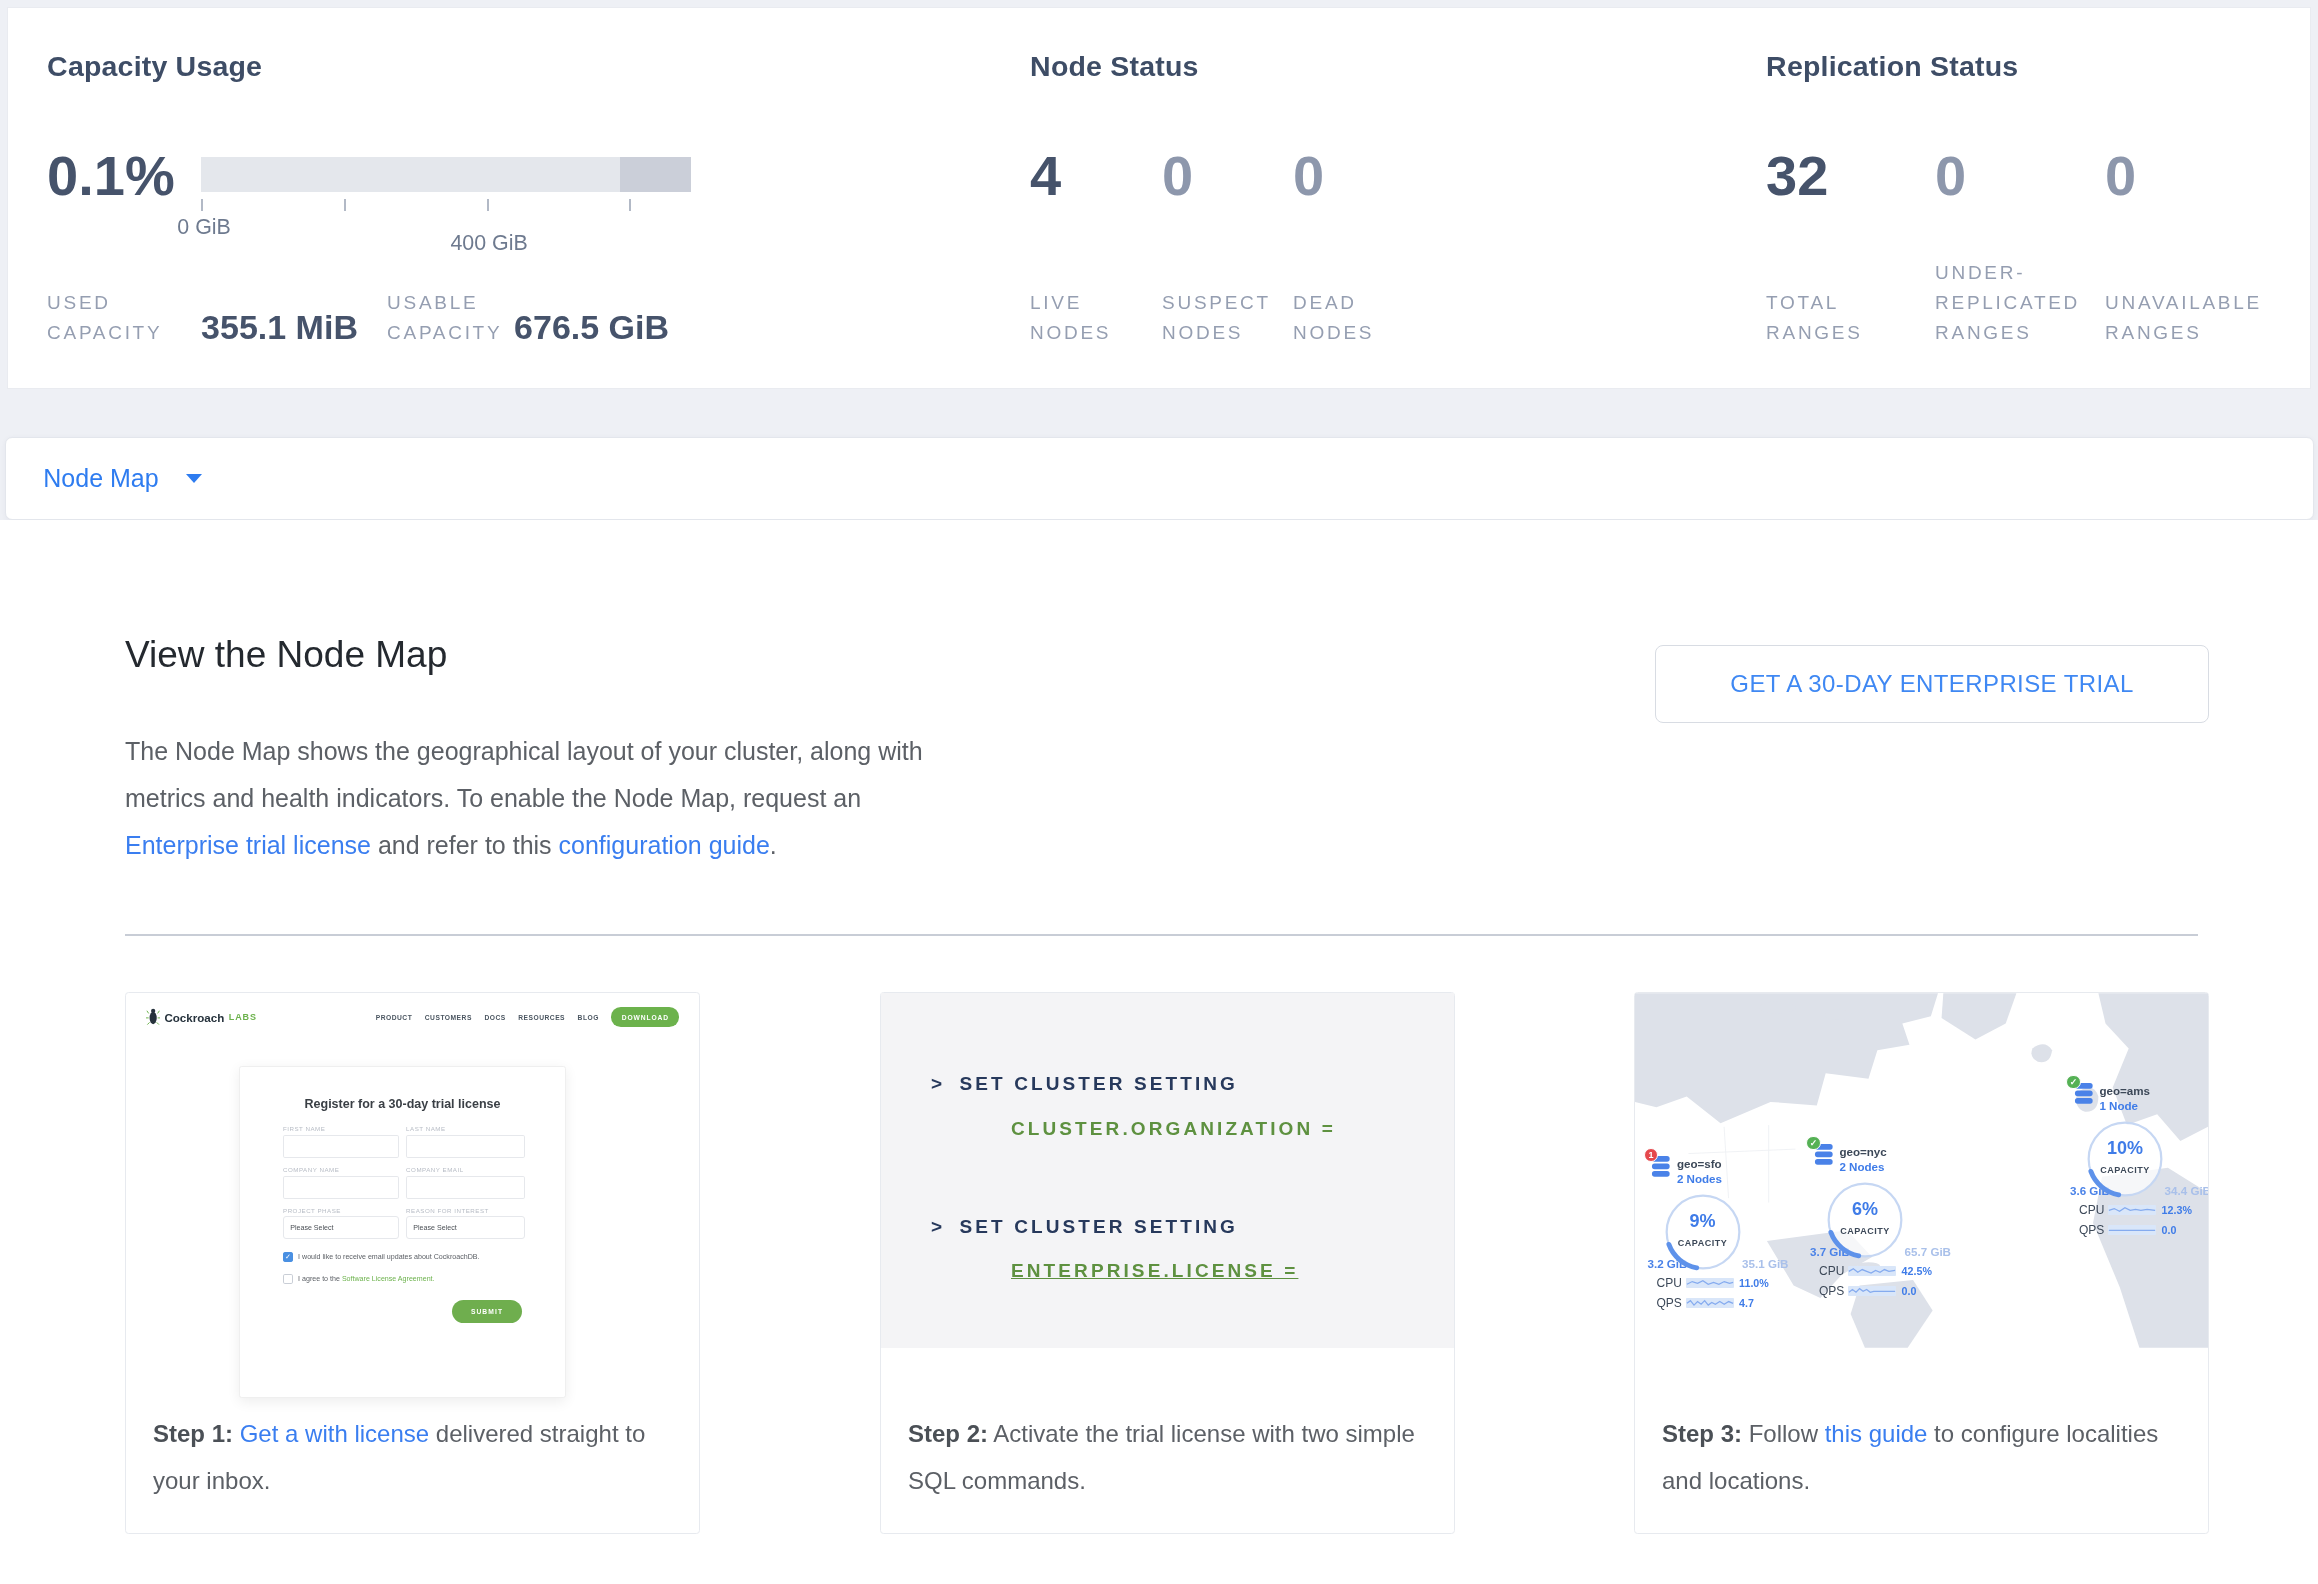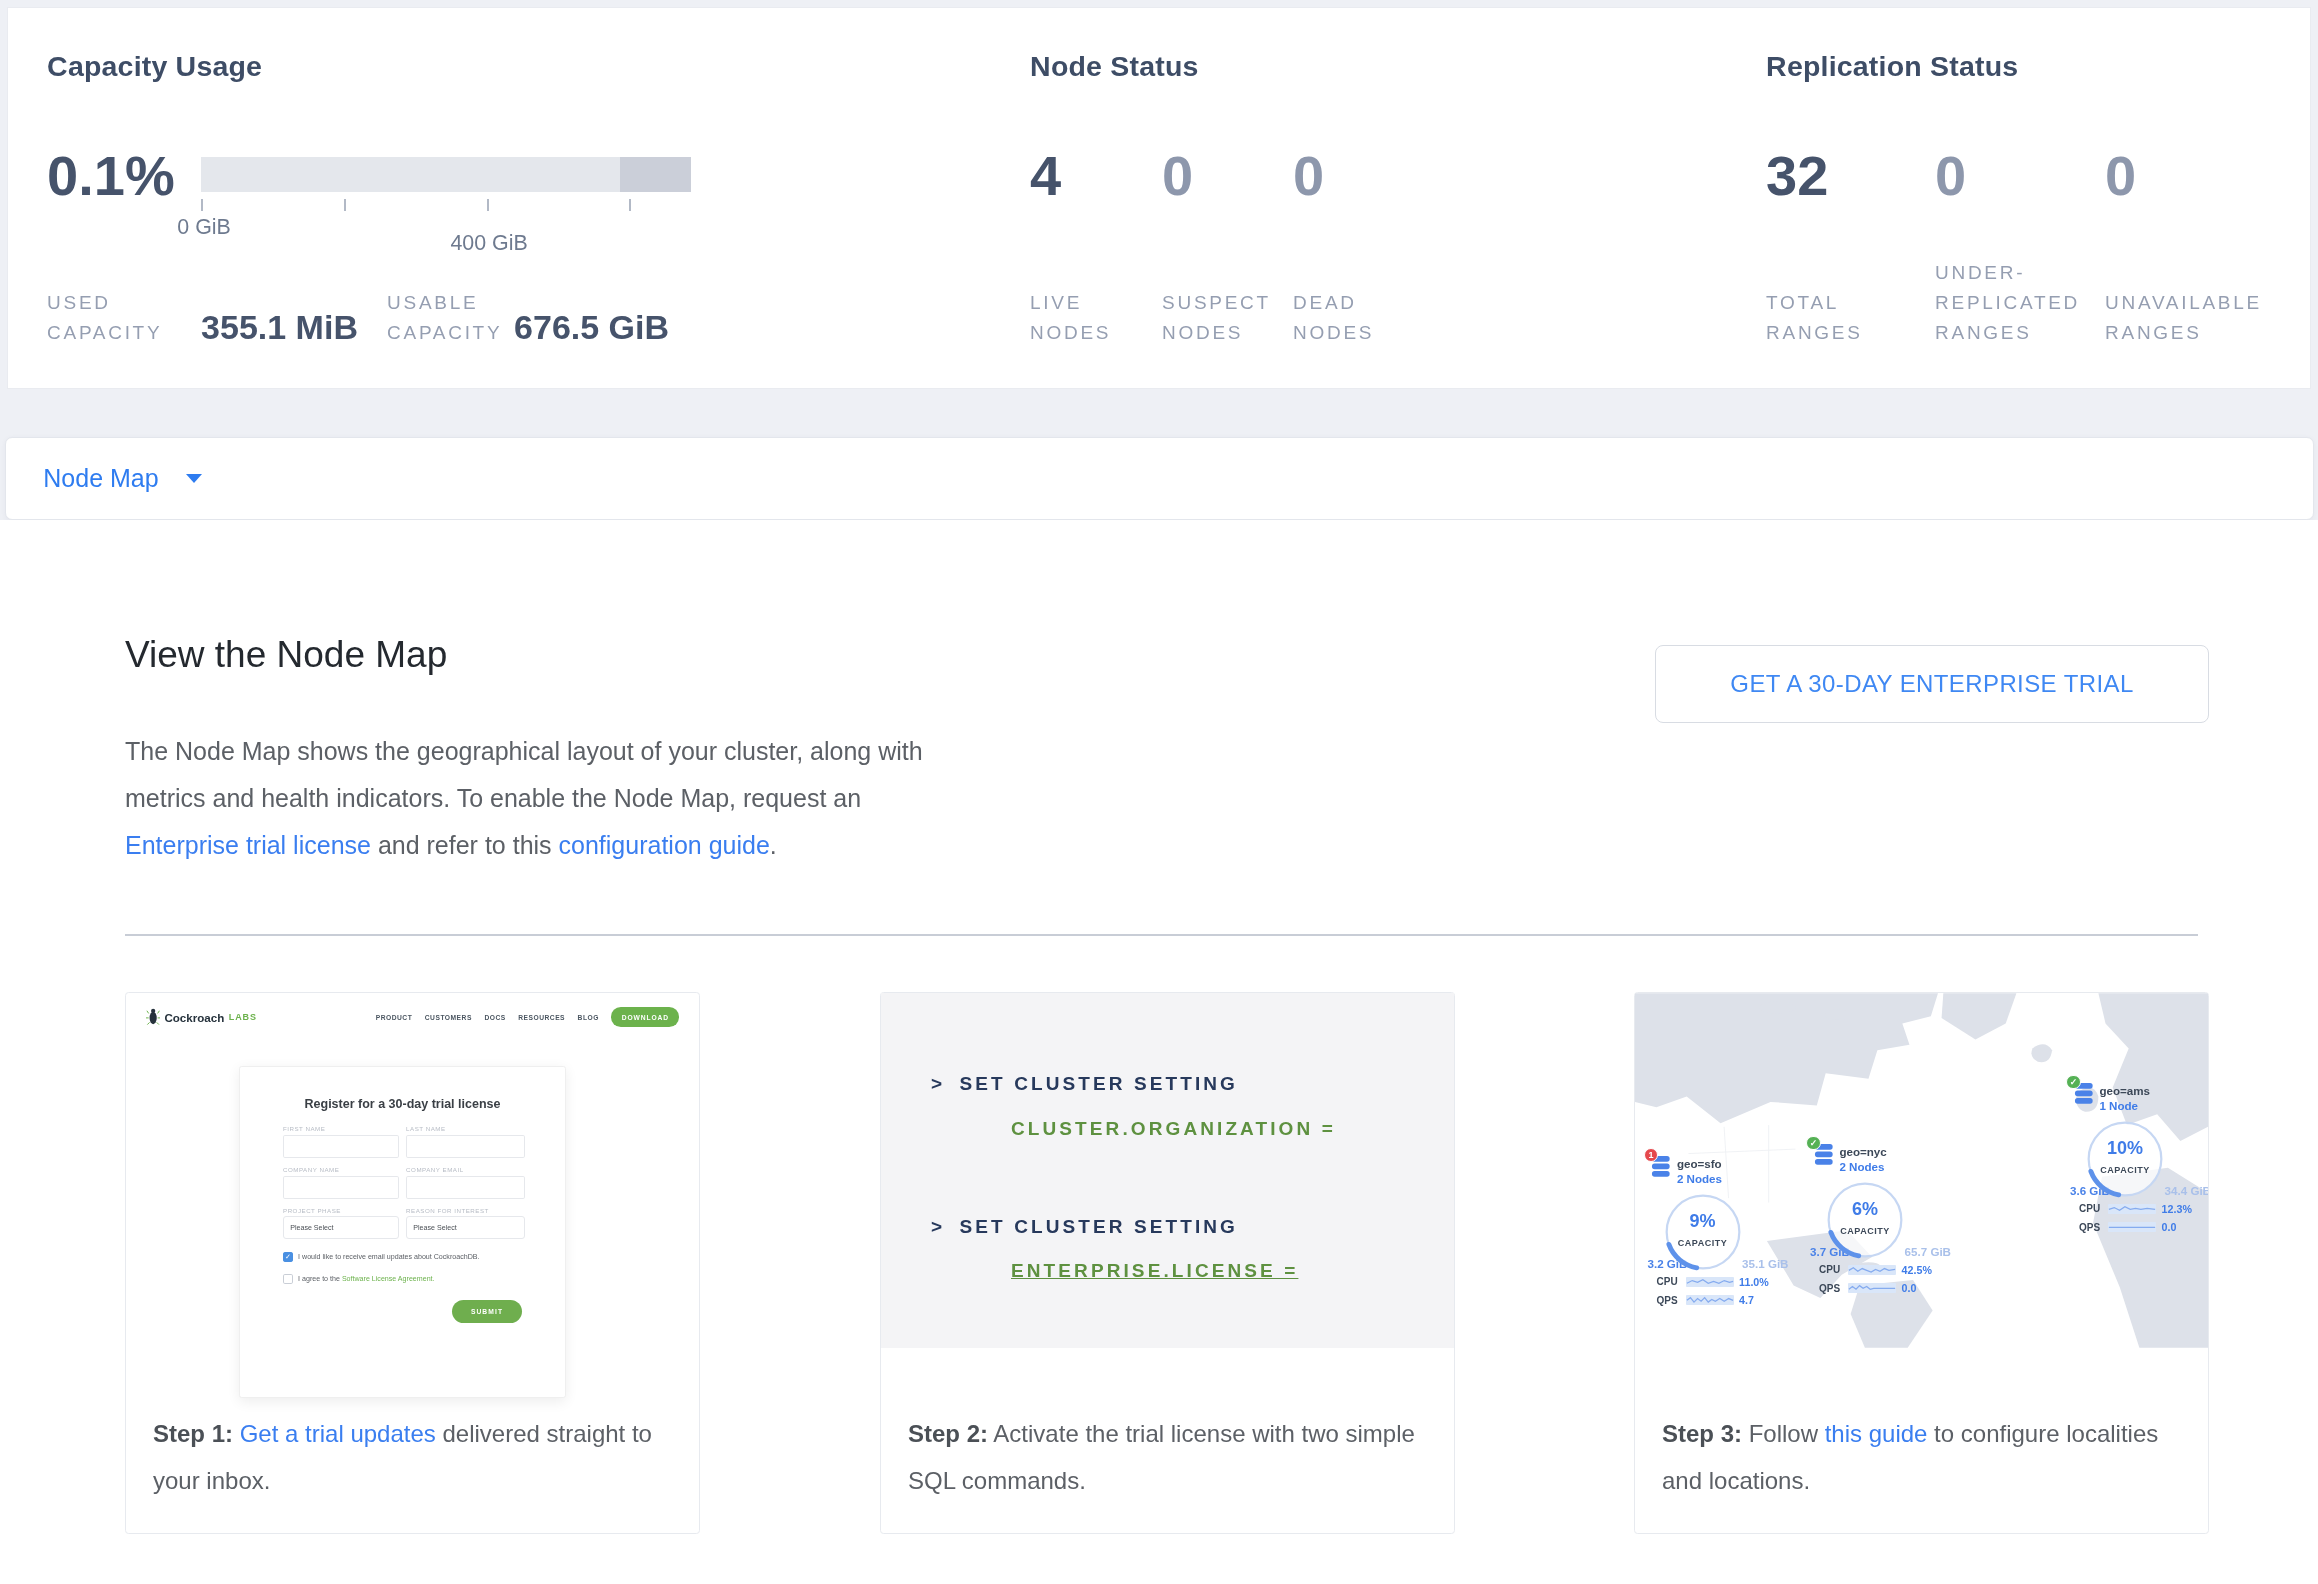--- a/index.html
+++ b/index.html
@@ -114,21 +114,21 @@
   .c-name { font-size:11.6px; font-weight:700; color:#3c4858; }
   .c-nodes { font-size:11.6px; font-weight:700; color:#3f7ce8; }
   .c-ring { position:relative; width:78px; height:78px; margin:7.1px 0 0 16px; }
   .c-ring .txt { position:absolute; left:0; right:0; text-align:center; }
   .c-pct { top:18px; font-size:18px; font-weight:700; color:#3f7ce8; }
   .c-cap { top:45px; font-size:9px; font-weight:700; letter-spacing:0.5px; color:#3c4858; }
   .c-range { display:flex; justify-content:space-between; width:141px; margin:-14.3px 0 0 0; }
   .c-used { font-size:11.6px; font-weight:700; color:#4a82e8; }
   .c-total { font-size:11.6px; font-weight:700; color:#a9c0ea; }
   .c-stat { display:flex; align-items:center; gap:5.3px; margin:6.2px 0 0 9px; }
-  .c-stat-label { font-size:10px; font-weight:700; color:#3c4858; width:24px; }
+  .c-stat-label { font-size:12px; font-weight:400; color:#3c4858; width:24px; }
   .spark { width:48px; height:9.8px; background:#d9e6f9; border-radius:0.9px; }
   .c-stat-val { font-size:10.7px; font-weight:700; color:#3f7ce8; }
   .cl-sfo { left:12.5px; top:162px; } .cl-nyc { left:175px; top:150px; } .cl-ams { left:435px; top:89px; }
 </style>
 </head>
 <body>
 
 <div id="page">
 
   <div class="stats-panel">
@@ -257,21 +257,21 @@
               <span>I would like to receive email updates about CockroachDB.</span>
             </div>
             <div class="mf-check">
               <div class="cb"></div>
               <span><span>I agree to the </span><span class="green">Software License Agreement.</span></span>
             </div>
             <div class="mf-submit">SUBMIT</div>
           </div>
         </div>
       </div>
-      <p class="caption"><b>Step 1:</b><span> </span><a class="lnk">Get a trial updates</a><span> delivered straight to your inbox.</span></p>
+      <p class="caption"><b>Step 1:</b><span> </span><a class="lnk">Get a with license</a><span> delivered straight to your inbox.</span></p>
     </div>
 
     <div class="card card2">
       <div class="card-img sql-area">
         <div class="sql-line sl1"><span class="prm">&gt;</span><span>SET CLUSTER SETTING</span></div>
         <div class="sql-line sql-arg sl2">CLUSTER.ORGANIZATION =</div>
         <div class="sql-line sl3"><span class="prm">&gt;</span><span>SET CLUSTER SETTING</span></div>
         <div class="sql-line sql-arg sl4">ENTERPRISE.LICENSE =</div>
       </div>
       <p class="caption"><b>Step 2:</b><span> Activate the trial license with two simple SQL commands.</span><a class="lnk"></a><span></span></p>

